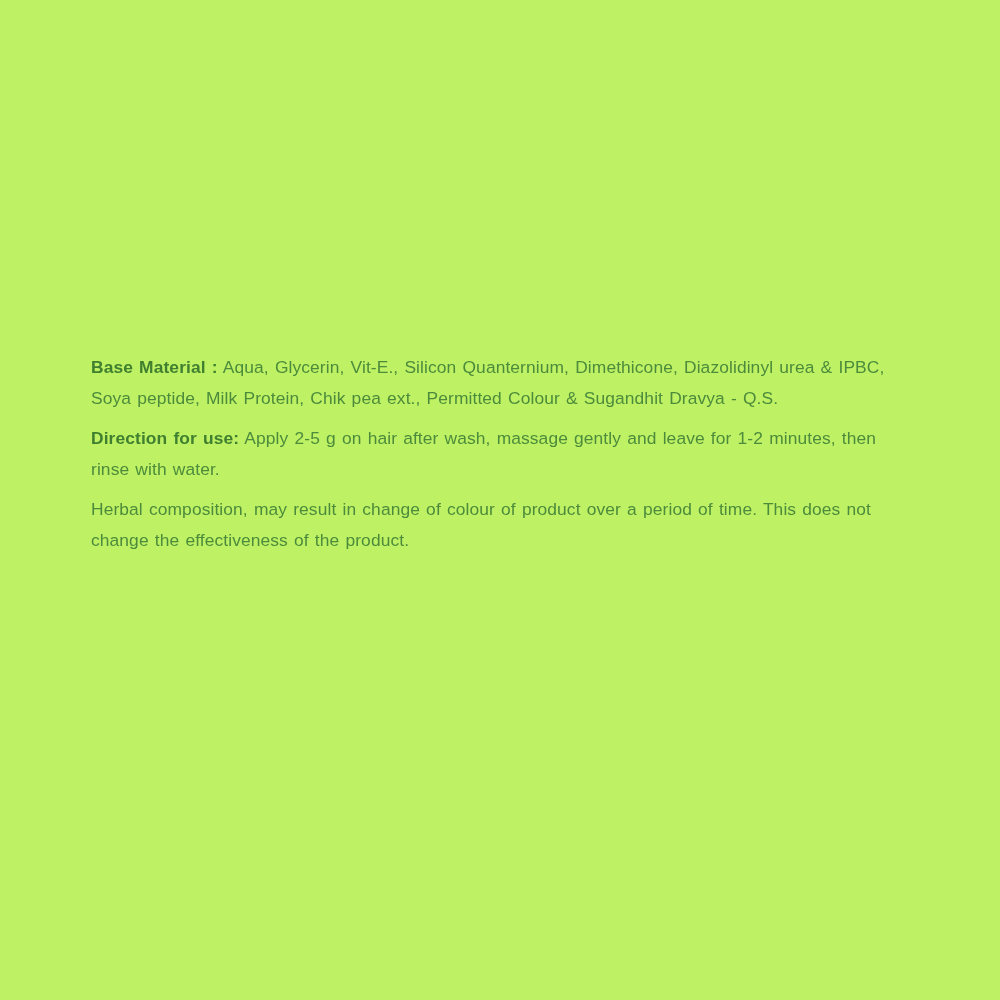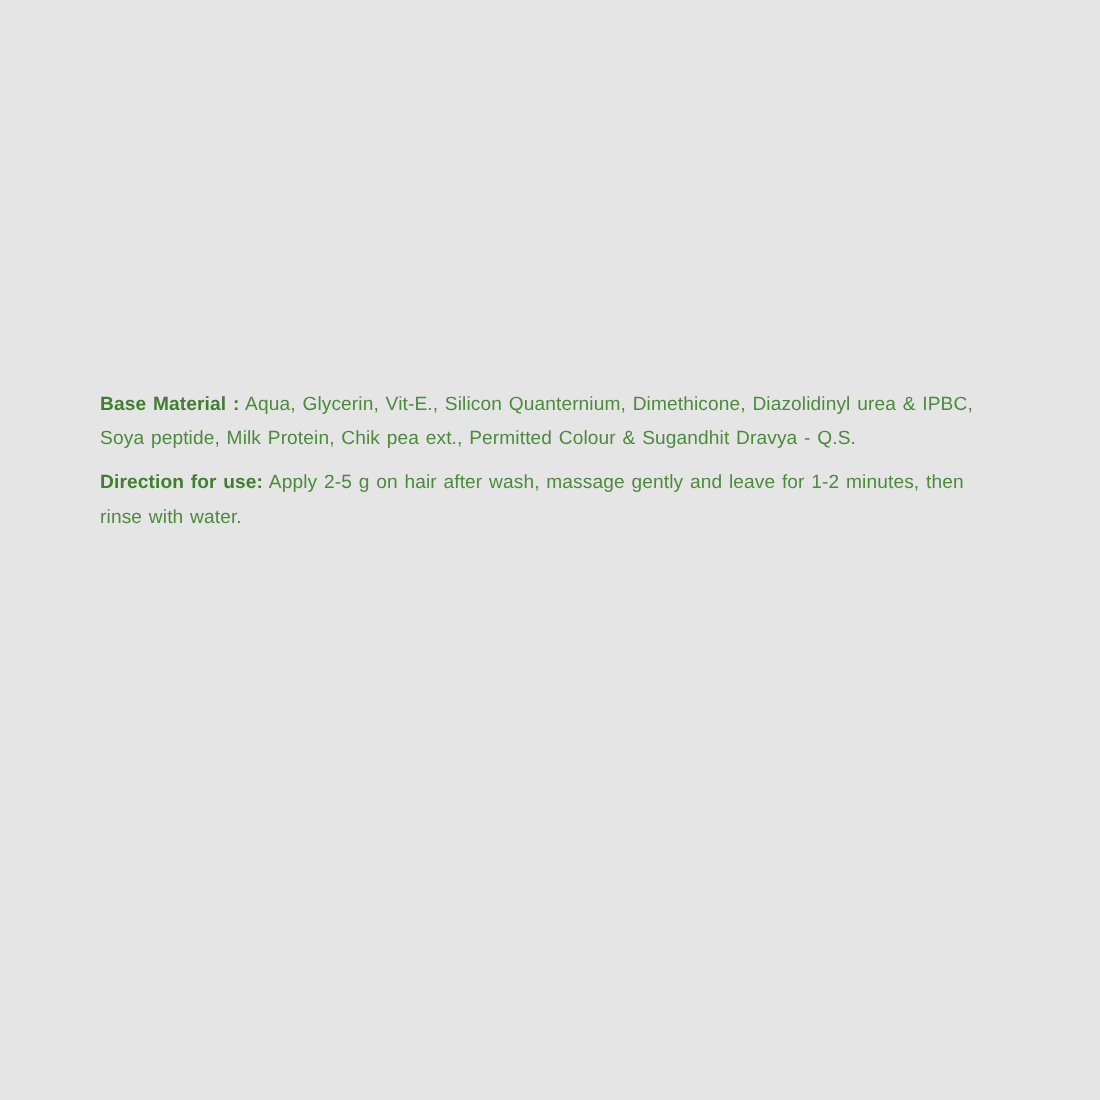--- a/index.html
+++ b/index.html
@@ -12,21 +12,21 @@
     background: #ffffff;
     font-family: "Liberation Sans", sans-serif;
     overflow: hidden;
   }
   .label-page {
     position: absolute;
     left: 0;
     top: 0;
     width: 1000px;
     height: 1000px;
-    background: #e5e5e5;
+    background: #bef264;
   }
   .text-block {
     position: absolute;
     left: 91px;
     top: 352px;
     width: 825px;
   }
   .para {
     color: #4c8b3c;
     font-size: 17.4px;
@@ -57,15 +57,18 @@
       <span class="heading">Base Material :</span>
       <span>Aqua,  Glycerin, Vit-E., Silicon Quanternium, Dimethicone, Diazolidinyl urea &amp; IPBC, Soya peptide, Milk Protein, Chik pea ext., Permitted Colour &amp; Sugandhit Dravya - Q.S.</span>
     </p>
 
 
     <p class="para gap-top">
       <span class="heading">Direction for use:</span>
       <span>Apply 2-5 g on hair after wash, massage gently and leave for 1-2 minutes, then rinse with water.</span>
     </p>
 
+    <p class="para gap-top">
+      <span>Herbal composition, may result in change of colour of product over a  period of time. This does not change the effectiveness of the product.</span>
+    </p>
 
   </div>
 </div>
 
 </body></html>

